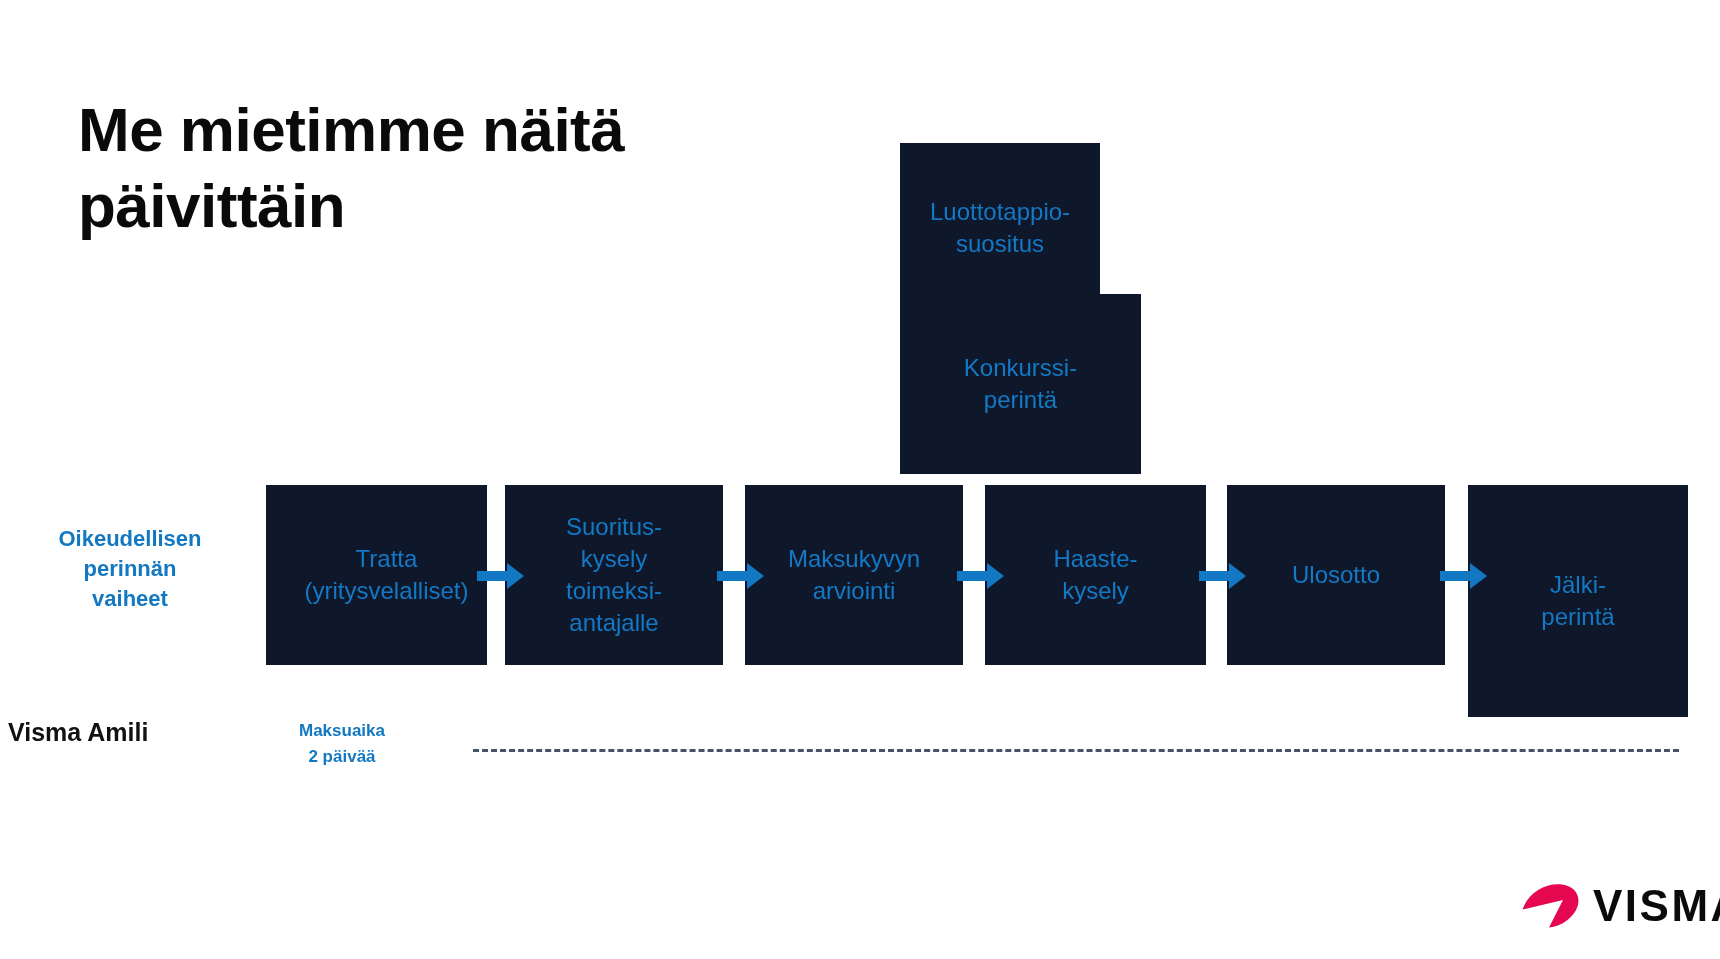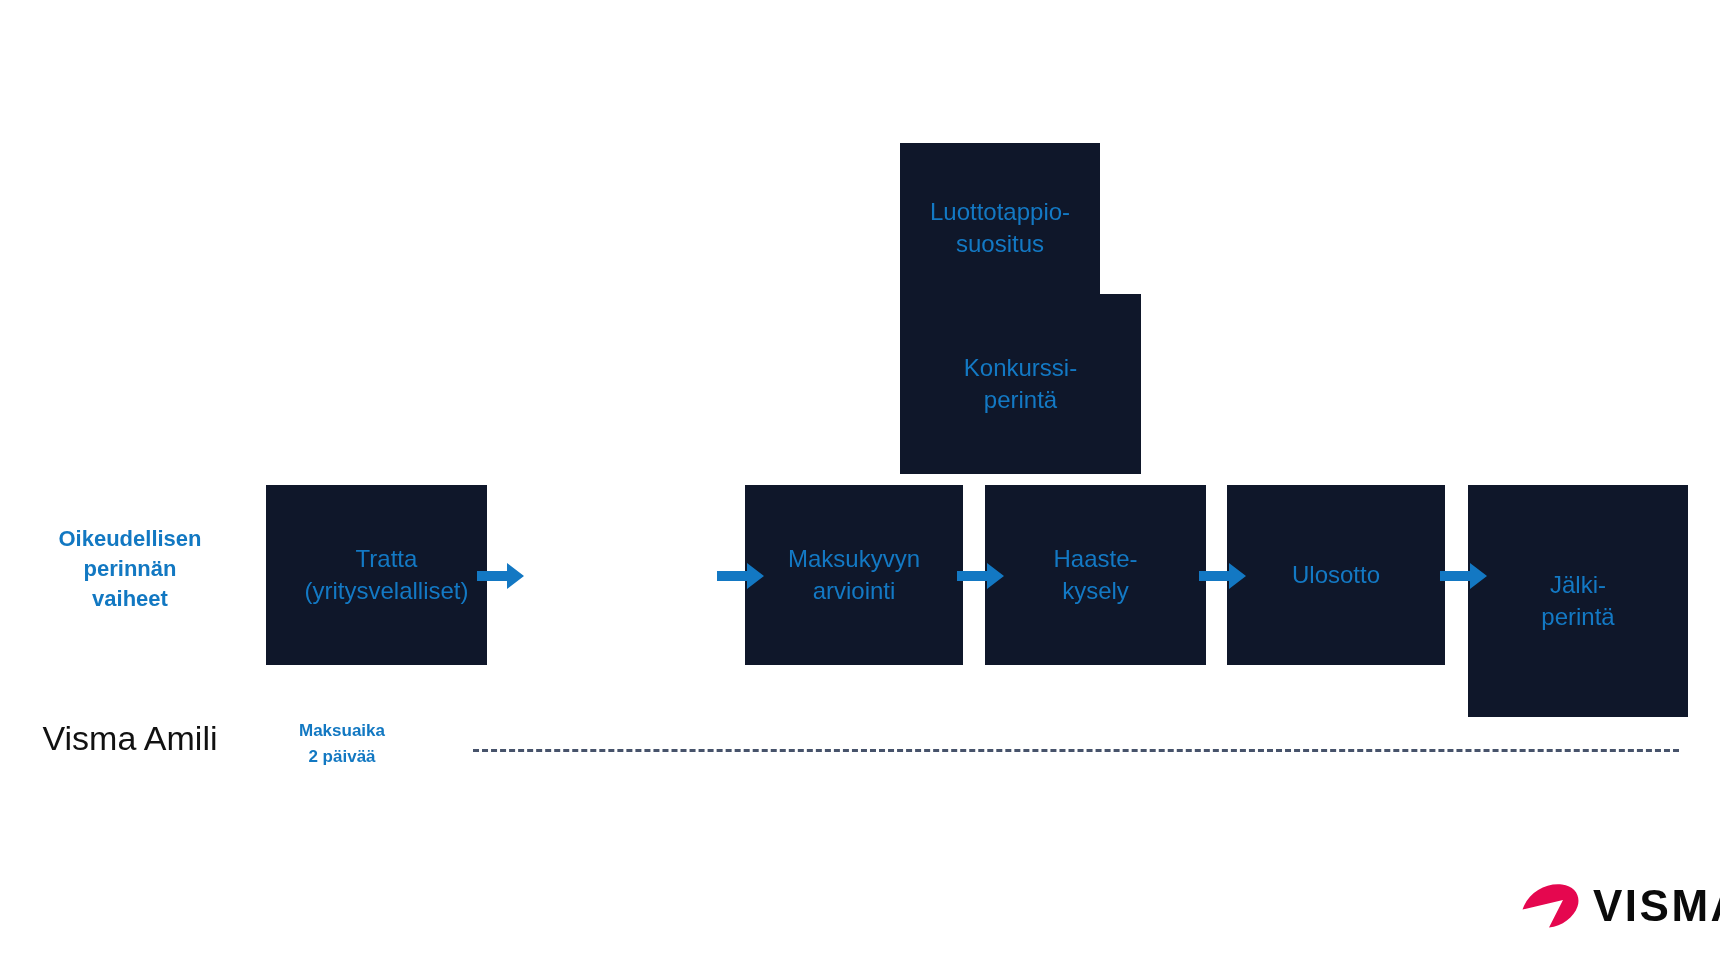--- a/index.html
+++ b/index.html
@@ -48,24 +48,24 @@
     font-weight: 700;
     color: #1278c2;
     white-space: pre-line;
   }
 
   #row-label-amili {
     position: absolute;
     left: 8px;
     top: 716px;
     width: 244px;
-    text-align: center;
-    font-size: 34px;
+    text-align: left;
+    font-size: 25px;
     line-height: 1.3;
-    font-weight: 400;
+    font-weight: 700;
     color: #111111;
   }
 
   
   .pbox {
     position: absolute;
     background: #0f172a;
     display: flex;
     align-items: center;
     justify-content: center;
@@ -136,20 +136,22 @@
     letter-spacing: 2.5px;
     color: #0b0b0b;
     font-stretch: condensed;
   }
 </style>
 </head>
 <body>
 
 <div id="slide">
 
+  <div id="slide-title">Me mietimme näitä
+päivittäin</div>
 
   <div class="pbox" id="box-luottotappio" style="left:900px; top:143px; width:200px; height:170px;">
     <span class="boxtext">Luottotappio-
 suositus</span>
   </div>
 
   <div class="pbox" id="box-konkurssi" style="left:900px; top:294px; width:241px; height:180px;">
     <span class="boxtext">Konkurssi-
 perintä</span>
   </div>
@@ -160,20 +162,26 @@
 
   <div id="row-label-amili">Visma Amili</div>
 
   <div class="pbox" id="box-tratta" style="left:266px; top:485px; width:221px; height:180px;padding-left:28px;">
     <span class="boxtext">
       <span>Tratta</span>
       <span class="sub">(yritysvelalliset)</span>
     </span>
   </div>
 
+  <div class="pbox" id="box-suorituskysely" style="left:505px; top:485px; width:218px; height:180px;">
+    <span class="boxtext">Suoritus-
+kysely
+toimeksi-
+antajalle</span>
+  </div>
 
   <div class="pbox" id="box-maksukyvyn" style="left:745px; top:485px; width:218px; height:180px;">
     <span class="boxtext">Maksukyvyn
 arviointi</span>
   </div>
 
   <div class="pbox" id="box-haastehakemus" style="left:985px; top:485px; width:221px; height:180px;">
     <span class="boxtext">Haaste-
 kysely</span>
   </div>

